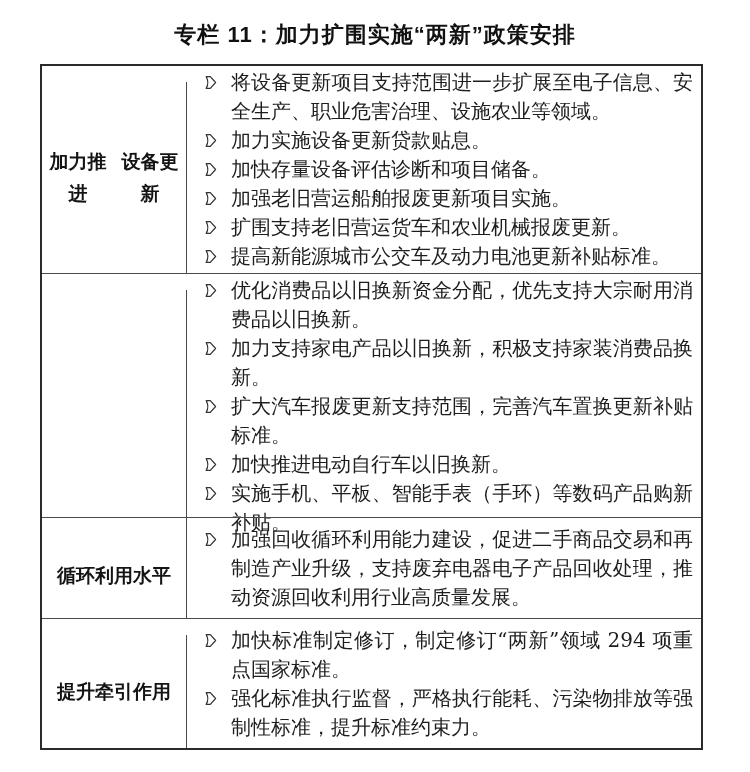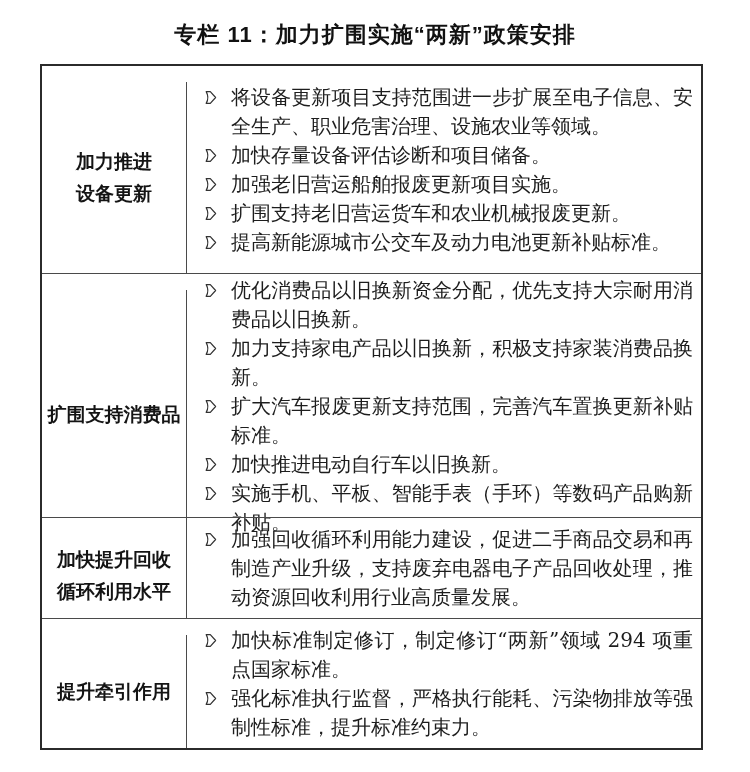--- a/index.html
+++ b/index.html
@@ -44,21 +44,21 @@
     grid-template-columns: 145px 1fr;
     min-height: 0;
   }
   .trow + .trow {
     border-top: 1px solid #4a4a4a;
   }
   .cell-header {
     box-sizing: border-box;
     border-right: 1px solid #4a4a4a;
     display: flex;
-    flex-direction: column;
+    flex-direction: row;
     justify-content: center;
     align-items: center;
     text-align: center;
     font-family: "Liberation Sans", "DejaVu Sans", sans-serif;
     font-weight: bold;
     font-size: 19px;
     line-height: 32px;
     color: #141414;
     margin-top: 16px;
   }
@@ -118,20 +118,28 @@
               </svg>
             </span>
           <span class="item-text">将设备更新项目支持范围进一步扩展至电子信息、安全生产、职业危害治理、设施农业等领域。</span>
         </div>
         <div class="item">
           <span class="bullet">
               <svg viewBox="0 0 13 15">
                 <path d="M2.2,1.6 C4.7,6.1 4.7,8.9 2.2,13.4 L6.3,13.4 L11.6,7.5 L6.3,1.6 Z" fill="#ffffff" stroke="#333333" stroke-width="1.2" stroke-linejoin="round"></path>
               </svg>
             </span>
+          <span class="item-text">加力实施设备更新贷款贴息。</span>
+        </div>
+        <div class="item">
+          <span class="bullet">
+              <svg viewBox="0 0 13 15">
+                <path d="M2.2,1.6 C4.7,6.1 4.7,8.9 2.2,13.4 L6.3,13.4 L11.6,7.5 L6.3,1.6 Z" fill="#ffffff" stroke="#333333" stroke-width="1.2" stroke-linejoin="round"></path>
+              </svg>
+            </span>
           <span class="item-text">加快存量设备评估诊断和项目储备。</span>
         </div>
         <div class="item">
           <span class="bullet">
               <svg viewBox="0 0 13 15">
                 <path d="M2.2,1.6 C4.7,6.1 4.7,8.9 2.2,13.4 L6.3,13.4 L11.6,7.5 L6.3,1.6 Z" fill="#ffffff" stroke="#333333" stroke-width="1.2" stroke-linejoin="round"></path>
               </svg>
             </span>
           <span class="item-text">加强老旧营运船舶报废更新项目实施。</span>
         </div>
@@ -149,21 +157,20 @@
                 <path d="M2.2,1.6 C4.7,6.1 4.7,8.9 2.2,13.4 L6.3,13.4 L11.6,7.5 L6.3,1.6 Z" fill="#ffffff" stroke="#333333" stroke-width="1.2" stroke-linejoin="round"></path>
               </svg>
             </span>
           <span class="item-text">提高新能源城市公交车及动力电池更新补贴标准。</span>
         </div>
       </div>
     </div>
 
     <div class="trow">
       <div class="cell-header">
-        <div>扩围支持消费品</div>
       </div>
       <div class="cell-items">
         <div class="item">
           <span class="bullet">
               <svg viewBox="0 0 13 15">
                 <path d="M2.2,1.6 C4.7,6.1 4.7,8.9 2.2,13.4 L6.3,13.4 L11.6,7.5 L6.3,1.6 Z" fill="#ffffff" stroke="#333333" stroke-width="1.2" stroke-linejoin="round"></path>
               </svg>
             </span>
           <span class="item-text">优化消费品以旧换新资金分配，优先支持大宗耐用消费品以旧换新。</span>
         </div>
@@ -197,21 +204,20 @@
                 <path d="M2.2,1.6 C4.7,6.1 4.7,8.9 2.2,13.4 L6.3,13.4 L11.6,7.5 L6.3,1.6 Z" fill="#ffffff" stroke="#333333" stroke-width="1.2" stroke-linejoin="round"></path>
               </svg>
             </span>
           <span class="item-text">实施手机、平板、智能手表（手环）等数码产品购新补贴。</span>
         </div>
       </div>
     </div>
 
     <div class="trow">
       <div class="cell-header">
-        <div>加快提升回收</div>
         <div>循环利用水平</div>
       </div>
       <div class="cell-items">
         <div class="item">
           <span class="bullet">
               <svg viewBox="0 0 13 15">
                 <path d="M2.2,1.6 C4.7,6.1 4.7,8.9 2.2,13.4 L6.3,13.4 L11.6,7.5 L6.3,1.6 Z" fill="#ffffff" stroke="#333333" stroke-width="1.2" stroke-linejoin="round"></path>
               </svg>
             </span>
           <span class="item-text">加强回收循环利用能力建设，促进二手商品交易和再制造产业升级，支持废弃电器电子产品回收处理，推动资源回收利用行业高质量发展。</span>

